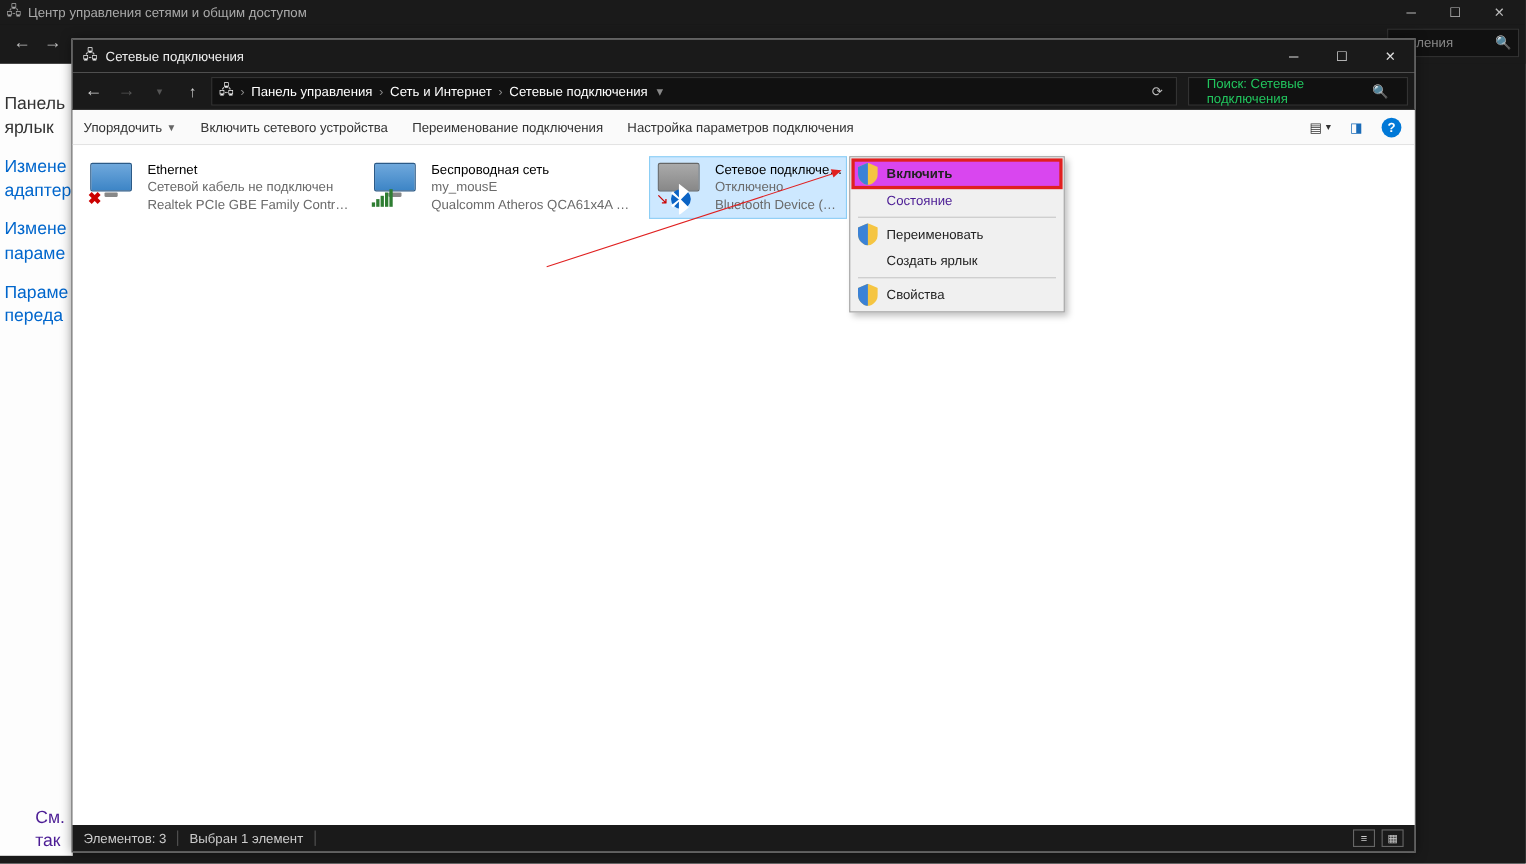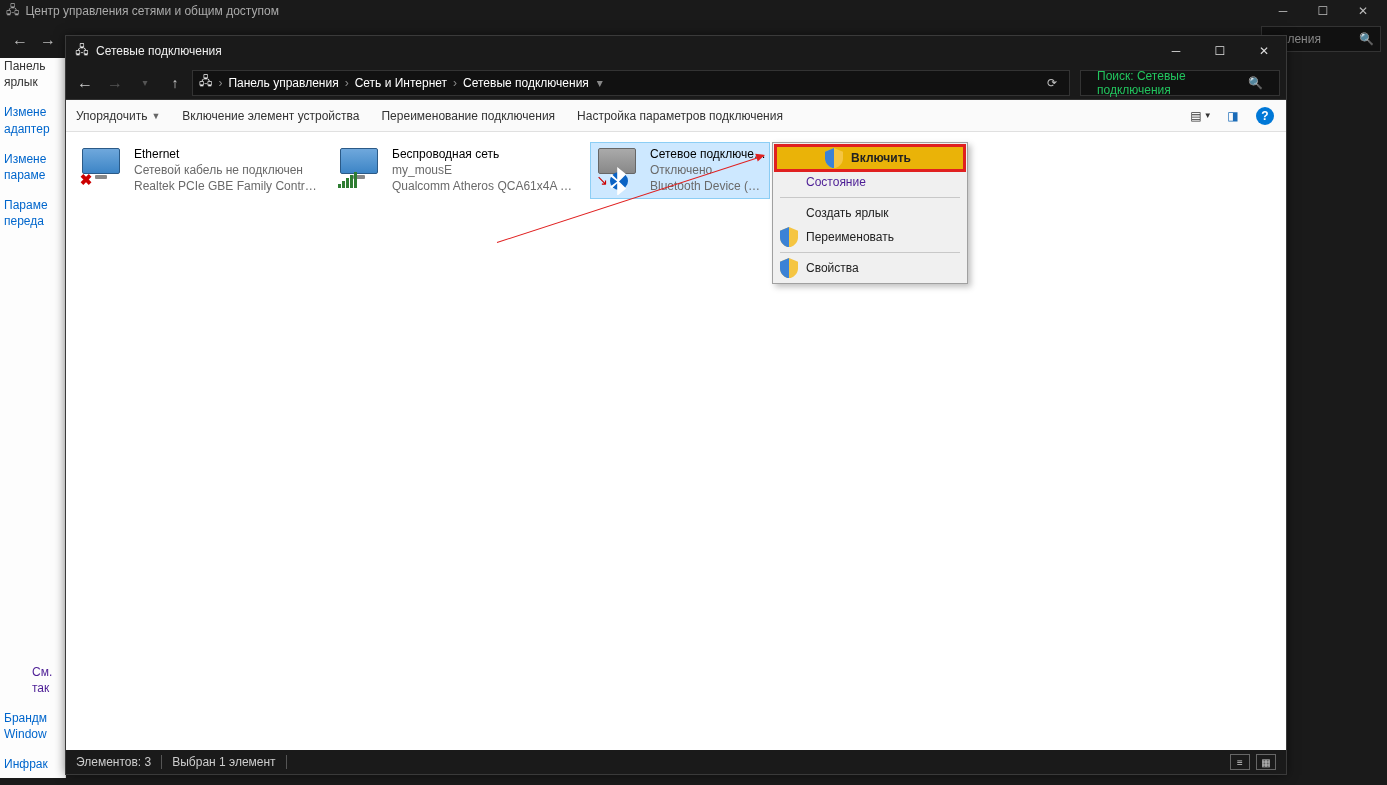--- a/index.html
+++ b/index.html
@@ -75,22 +75,22 @@
     font-size: 12px;
   }
 
   .bg-sidebar {
     position: absolute;
     left: 0; top: 58px;
     width: 66px; height: 720px;
     background: #fdfdfd;
     border-right: 1px solid #e0e0e0;
     color: #0066cc;
-    font-size: 12px;
-    padding: 0 4px;
+    font-size: 16px;
+    padding: 26px 4px;
     overflow: hidden;
   }
   .bg-sidebar .sect { margin-bottom: 14px; line-height: 1.35; color: #0066cc; }
   .bg-sidebar .head { color: #333; }
   .bg-sidebar .grey { color: #4c1d95; margin-left: 28px; }
 
   
   .fgwin {
     position: absolute;
     left: 65px; top: 35px;
@@ -307,22 +307,21 @@
   }
   .ctxmenu .row {
     display: flex; align-items: center;
     height: 24px;
     padding: 0 8px 0 4px;
     gap: 8px;
   }
   .ctxmenu .row.highlight {
     outline: 3px solid #e02020;
     outline-offset: -1px;
-    background: #eab308;
-    justify-content: center;
+    background: #d946ef;
   }
   .ctxmenu .row.disabled { color: #4c1d95; }
   .ctxmenu .ic { width: 18px; display: flex; align-items: center; justify-content: center; }
   .ctxmenu .sep {
     height: 1px; background: #c8c8c8;
     margin: 3px 4px;
   }
 
   
   .redline {
@@ -455,21 +454,21 @@
       <span class="mag">🔍</span>
     </div>
   </div>
 
   <div class="fg-toolbar">
     <div class="item">
       <span>Упорядочить</span>
       <span class="chev">▼</span>
     </div>
     <div class="item">
-      <span>Включение элемент устройства</span>
+      <span>Включить сетевого устройства</span>
     </div>
     <div class="item">
       <span>Переименование подключения</span>
     </div>
     <div class="item">
       <span>Настройка параметров подключения</span>
     </div>
     <div class="right">
       <div class="iconbtn" style="display:flex;align-items:center;gap:2px;">
         <span>▤</span>
@@ -549,31 +548,31 @@
             </svg>
         </span>
         <span style="font-weight:bold;">Включить</span>
       </div>
       <div class="row disabled">
         <span class="ic"></span>
         <span>Состояние</span>
       </div>
       <div class="sep"></div>
       <div class="row">
-        <span class="ic"></span>
-        <span>Создать ярлык</span>
-      </div>
-      <div class="row">
         <span class="ic">
           <svg viewBox="0 0 14 16">
               <path d="M7 0 L14 3 L14 8 C14 12 11 15 7 16 C3 15 0 12 0 8 L0 3 Z" fill="#f5c542"></path>
               <path d="M7 0 L7 16 C3 15 0 12 0 8 L0 3 Z" fill="#3b82d6"></path>
             </svg>
         </span>
         <span>Переименовать</span>
+      </div>
+      <div class="row">
+        <span class="ic"></span>
+        <span>Создать ярлык</span>
       </div>
       <div class="sep"></div>
       <div class="row">
         <span class="ic">
           <svg viewBox="0 0 14 16">
               <path d="M7 0 L14 3 L14 8 C14 12 11 15 7 16 C3 15 0 12 0 8 L0 3 Z" fill="#f5c542"></path>
               <path d="M7 0 L7 16 C3 15 0 12 0 8 L0 3 Z" fill="#3b82d6"></path>
             </svg>
         </span>
         <span>Свойства</span>

